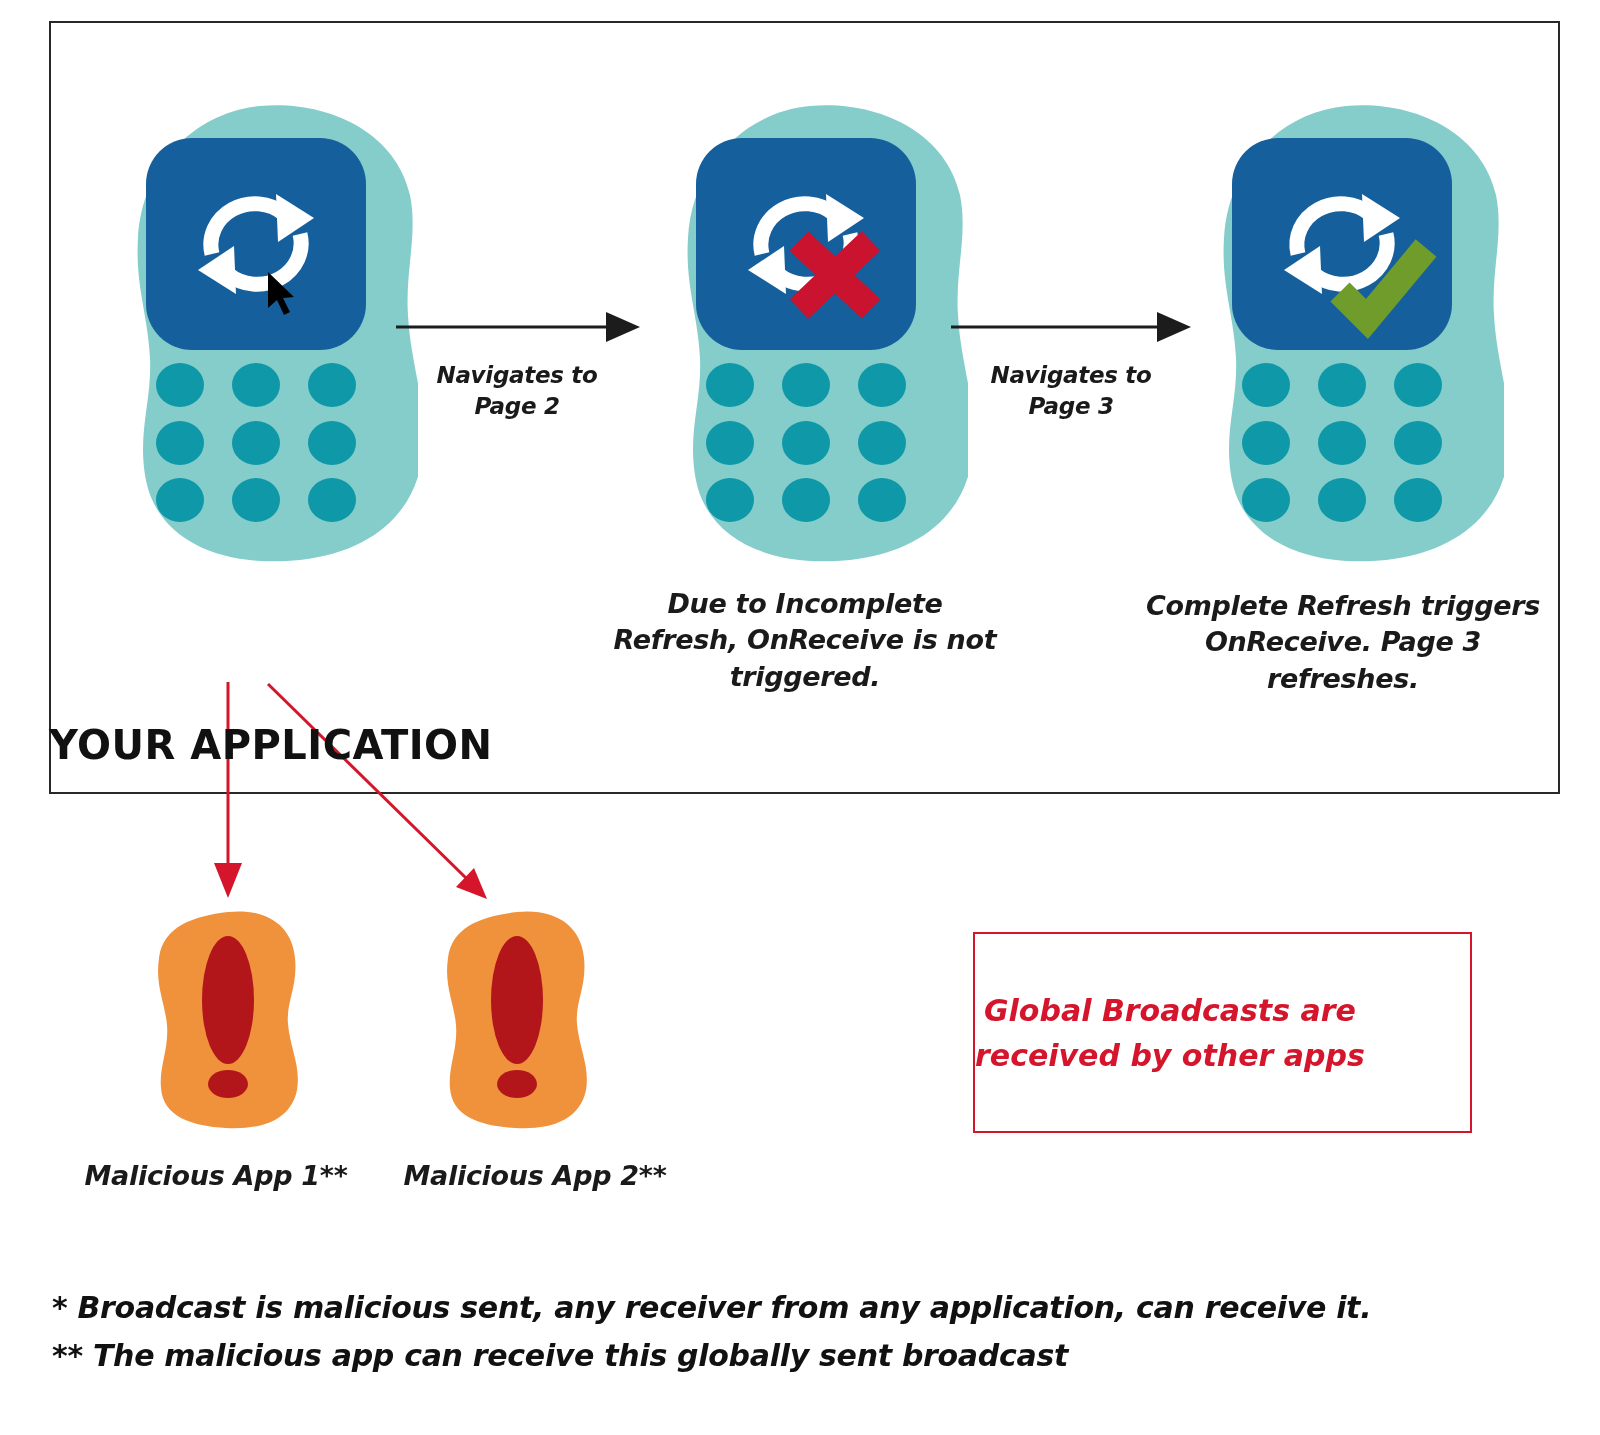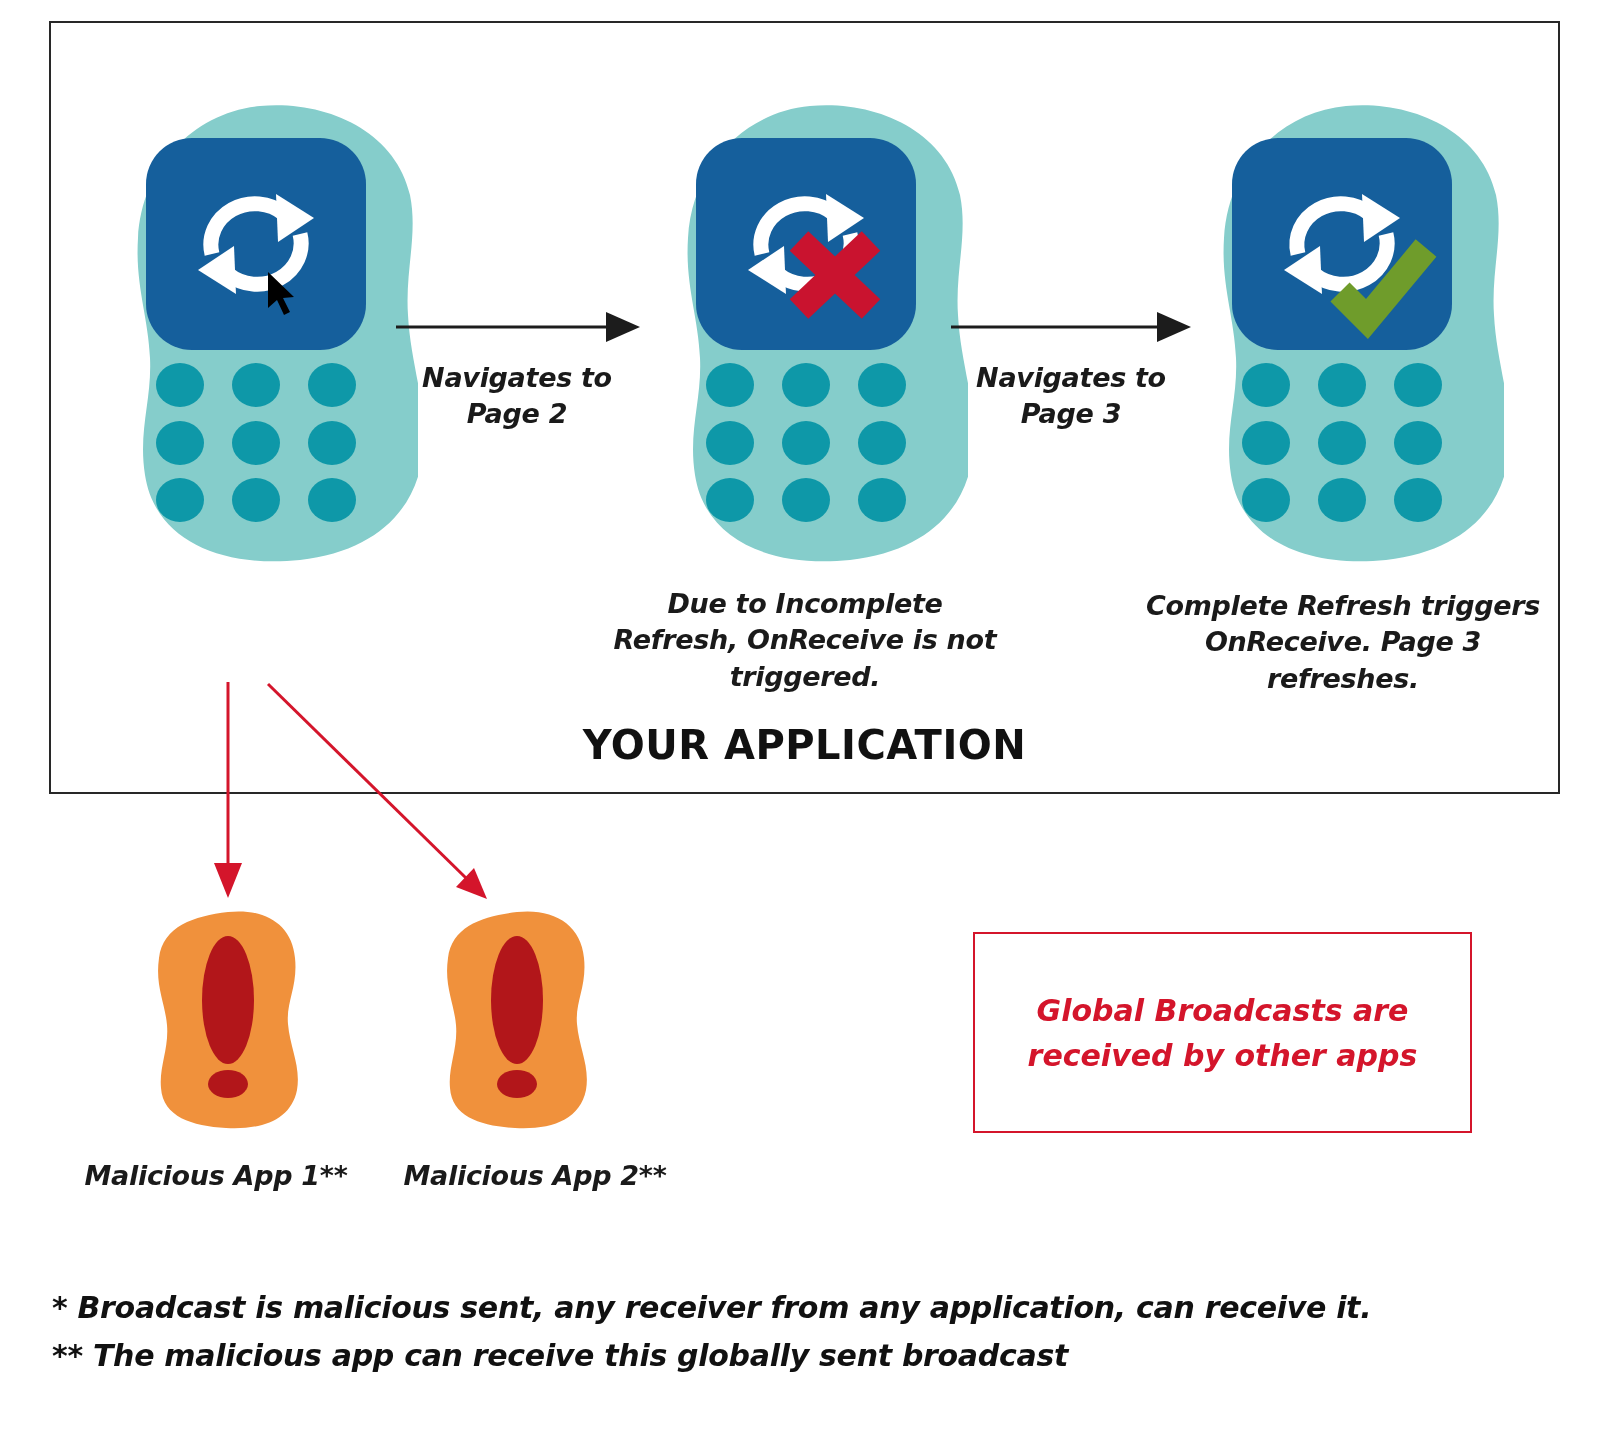--- a/index.html
+++ b/index.html
@@ -14,25 +14,25 @@
   .arc{fill:none;stroke:#ffffff;stroke-width:15px;}
   .white{fill:#ffffff;}
   .dot{fill:var(--teal_dot,#0E98A8);}
   .cursor{fill:#000000;}
   .cross line{stroke:var(--cross_red,#C9132F);stroke-width:27px;}
   .check{fill:none;stroke:var(--check_green,#6F9C2B);stroke-width:27px;}
   .mal-body{fill:var(--orange,#F0913C);}
   .excl ellipse{fill:var(--dark_red,#B2161A);}
   .caption{font-style:italic;font-weight:bold;font-size:27px;line-height:1.35;text-align:center;
            white-space:pre-line;letter-spacing:-0.3px;}
-  .navlabel{font-style:italic;font-weight:bold;font-size:27px;line-height:1.35;text-align:center;
+  .navlabel{font-style:italic;font-weight:bold;font-size:23px;line-height:1.35;text-align:center;
             white-space:pre-line;letter-spacing:-0.3px;}
-  .title{font-weight:bold;font-size:40px;text-align:center;letter-spacing:0.5px;color:#111;}
+  .title{font-weight:bold;font-size:40px;letter-spacing:0.5px;color:#111;}
   .notebox{left:973px;top:932px;width:495px;height:197px;border:2px solid var(--accent_red,#D4152B);
-           box-sizing:content-box;display:flex;align-items:center;justify-content:center;}
+           box-sizing:content-box;display:flex;align-items:center;}
   .notetext{color:var(--accent_red,#D4152B);font-size:30px;font-style:italic;font-weight:bold;
             text-align:center;white-space:pre-line;line-height:1.5;}
   .footnote{font-size:30px;font-style:italic;font-weight:bold;letter-spacing:-0.3px;color:#111;}
   .blk line{stroke:#1c1c1c;stroke-width:3px;}
   .blk polygon{fill:#1c1c1c;}
   .redarr line{stroke:var(--accent_red,#D4152B);stroke-width:3px;}
   .redarr polygon{fill:var(--accent_red,#D4152B);}
 </style>
 </head>
 <body>

